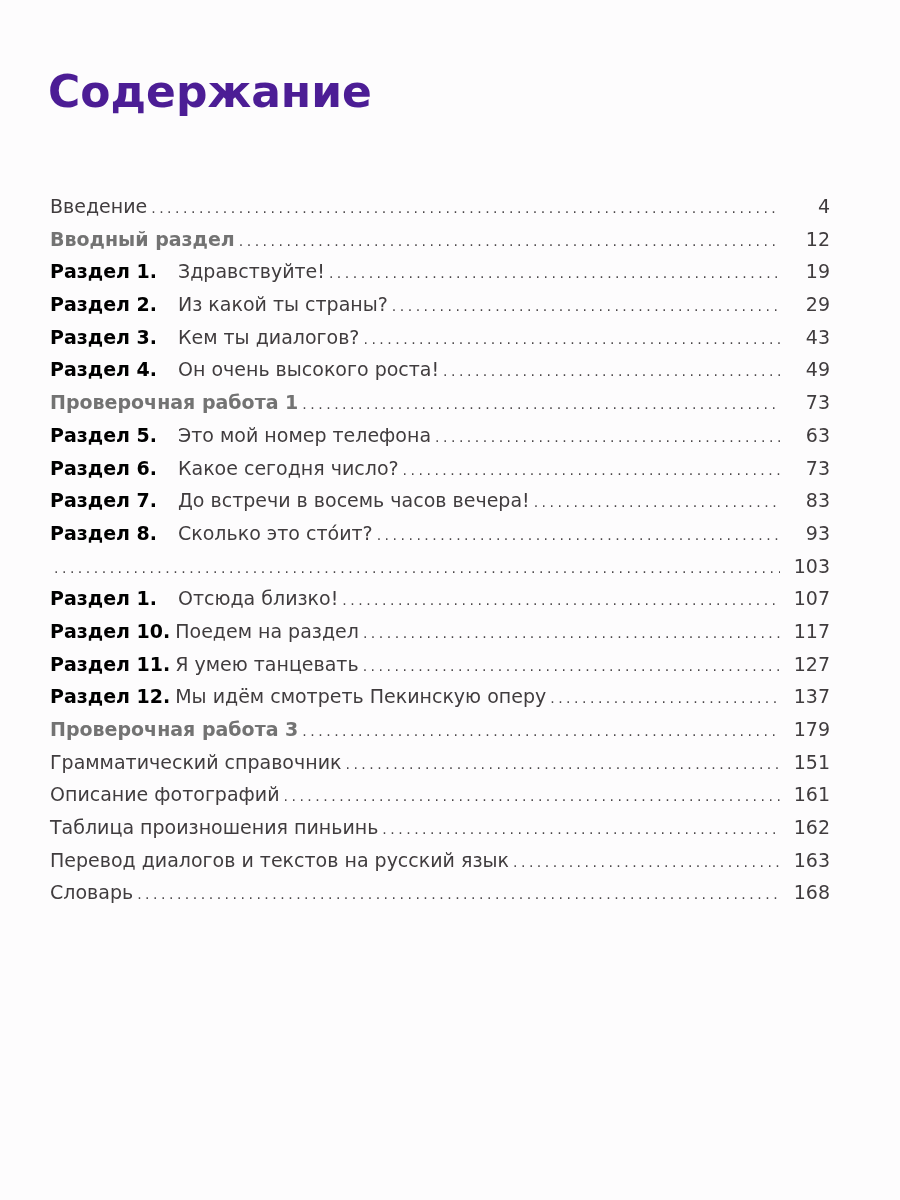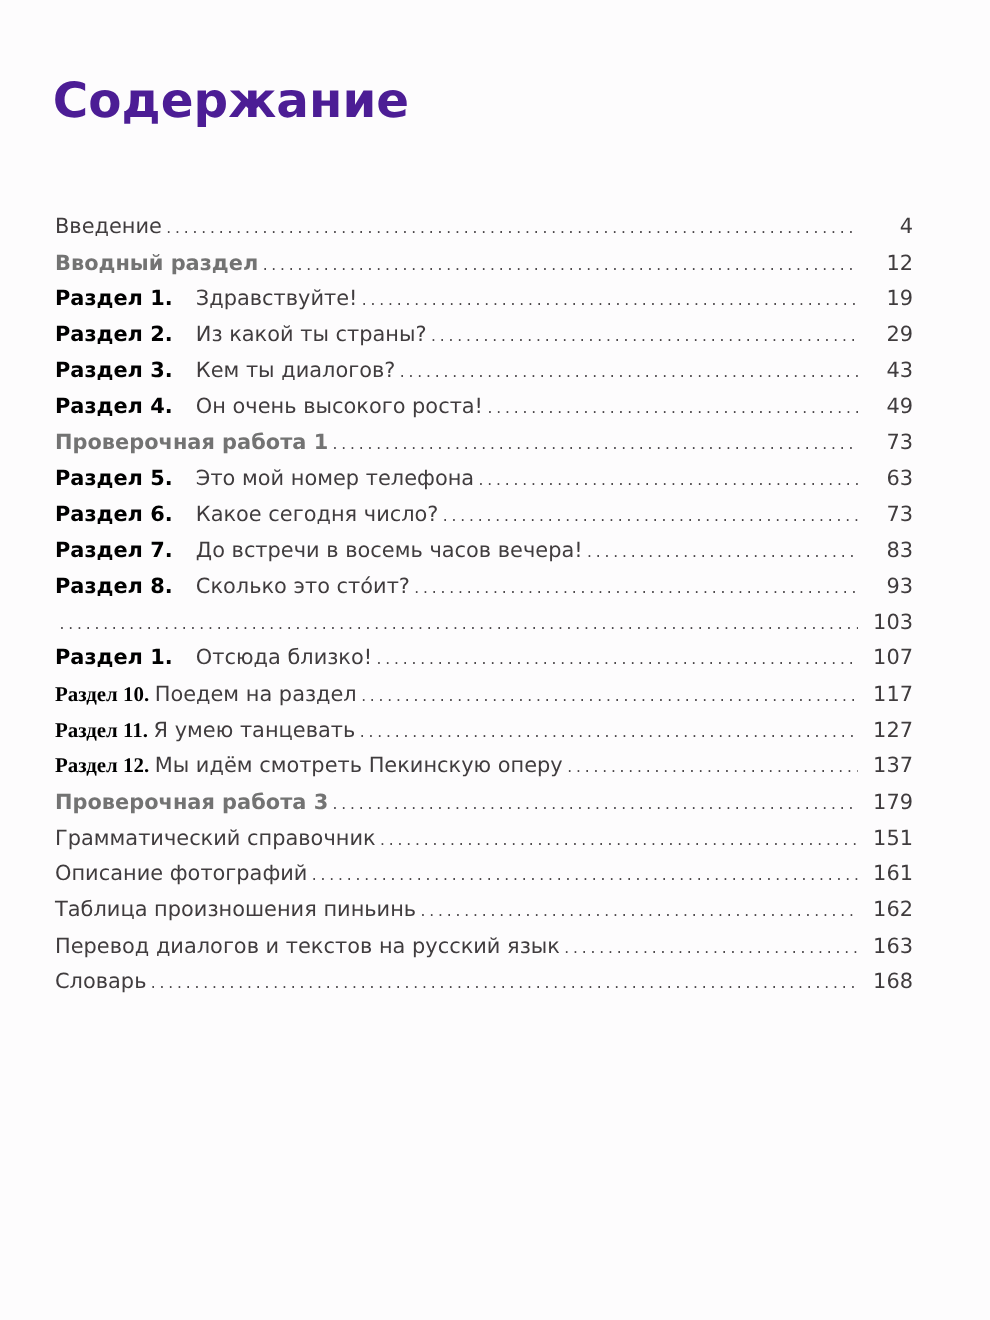--- a/index.html
+++ b/index.html
@@ -58,21 +58,20 @@
     }
     .toc-row .unit-num {
       font-weight: bold;
       color: #000000;
       display: inline-block;
       width: 128px;
     }
     .toc-row .unit-num.wide {
       width: auto;
       margin-right: 5px;
-      font-family: Liberation Serif, serif;
     }
     .toc-row .leader {
       flex: 1 1 auto;
       overflow: hidden;
       color: #4a4648;
       font-size: 14px;
       letter-spacing: 3.5px;
       margin-left: 4px;
       margin-right: 6px;
     }

